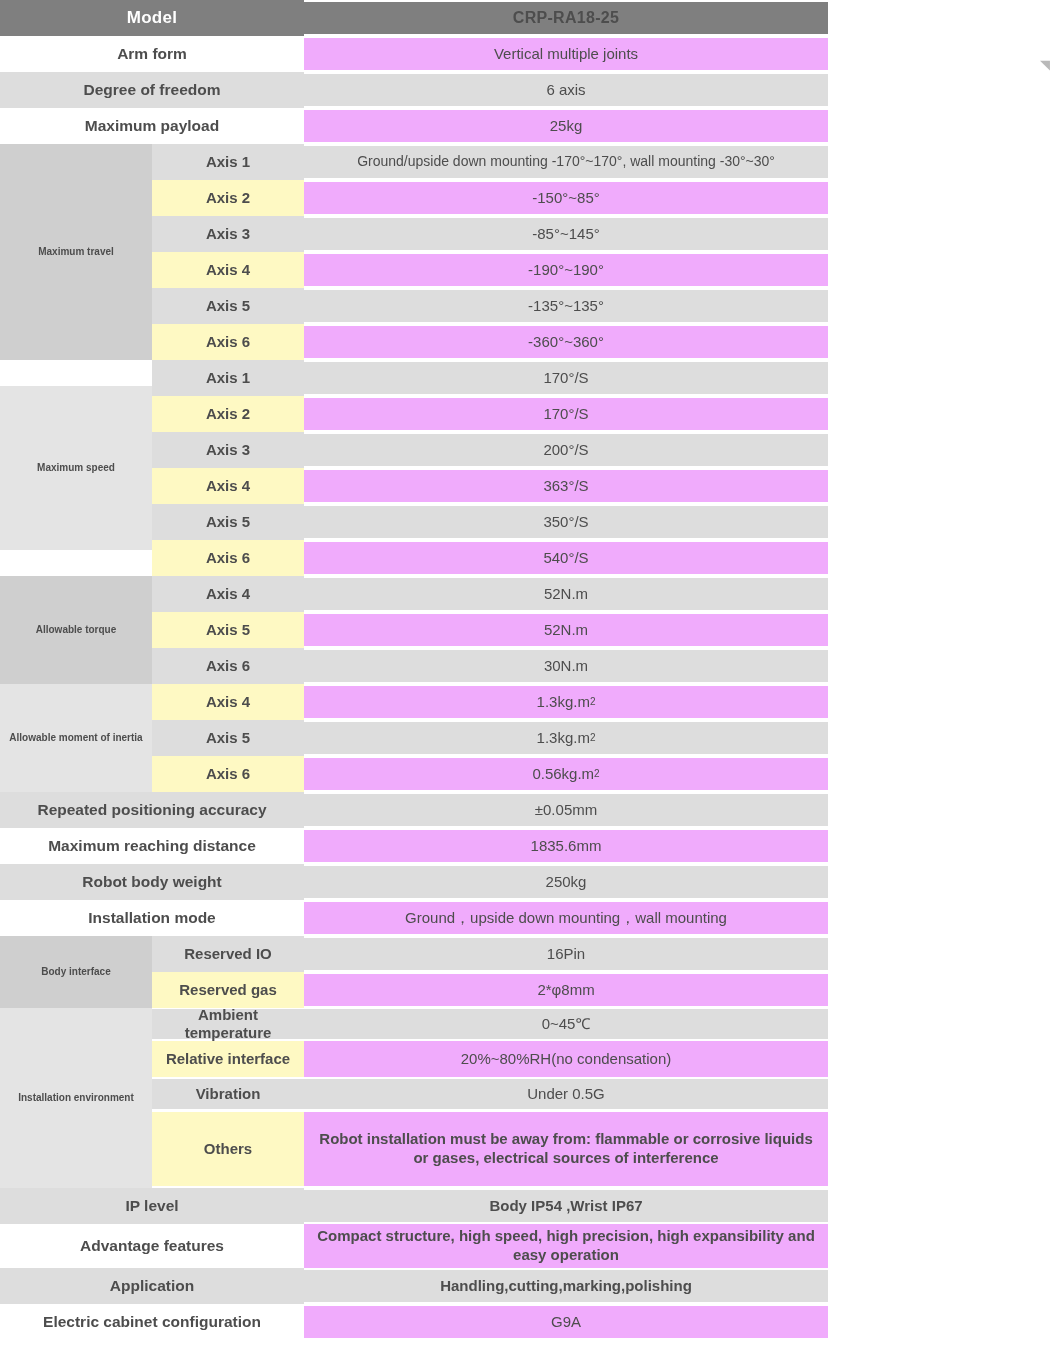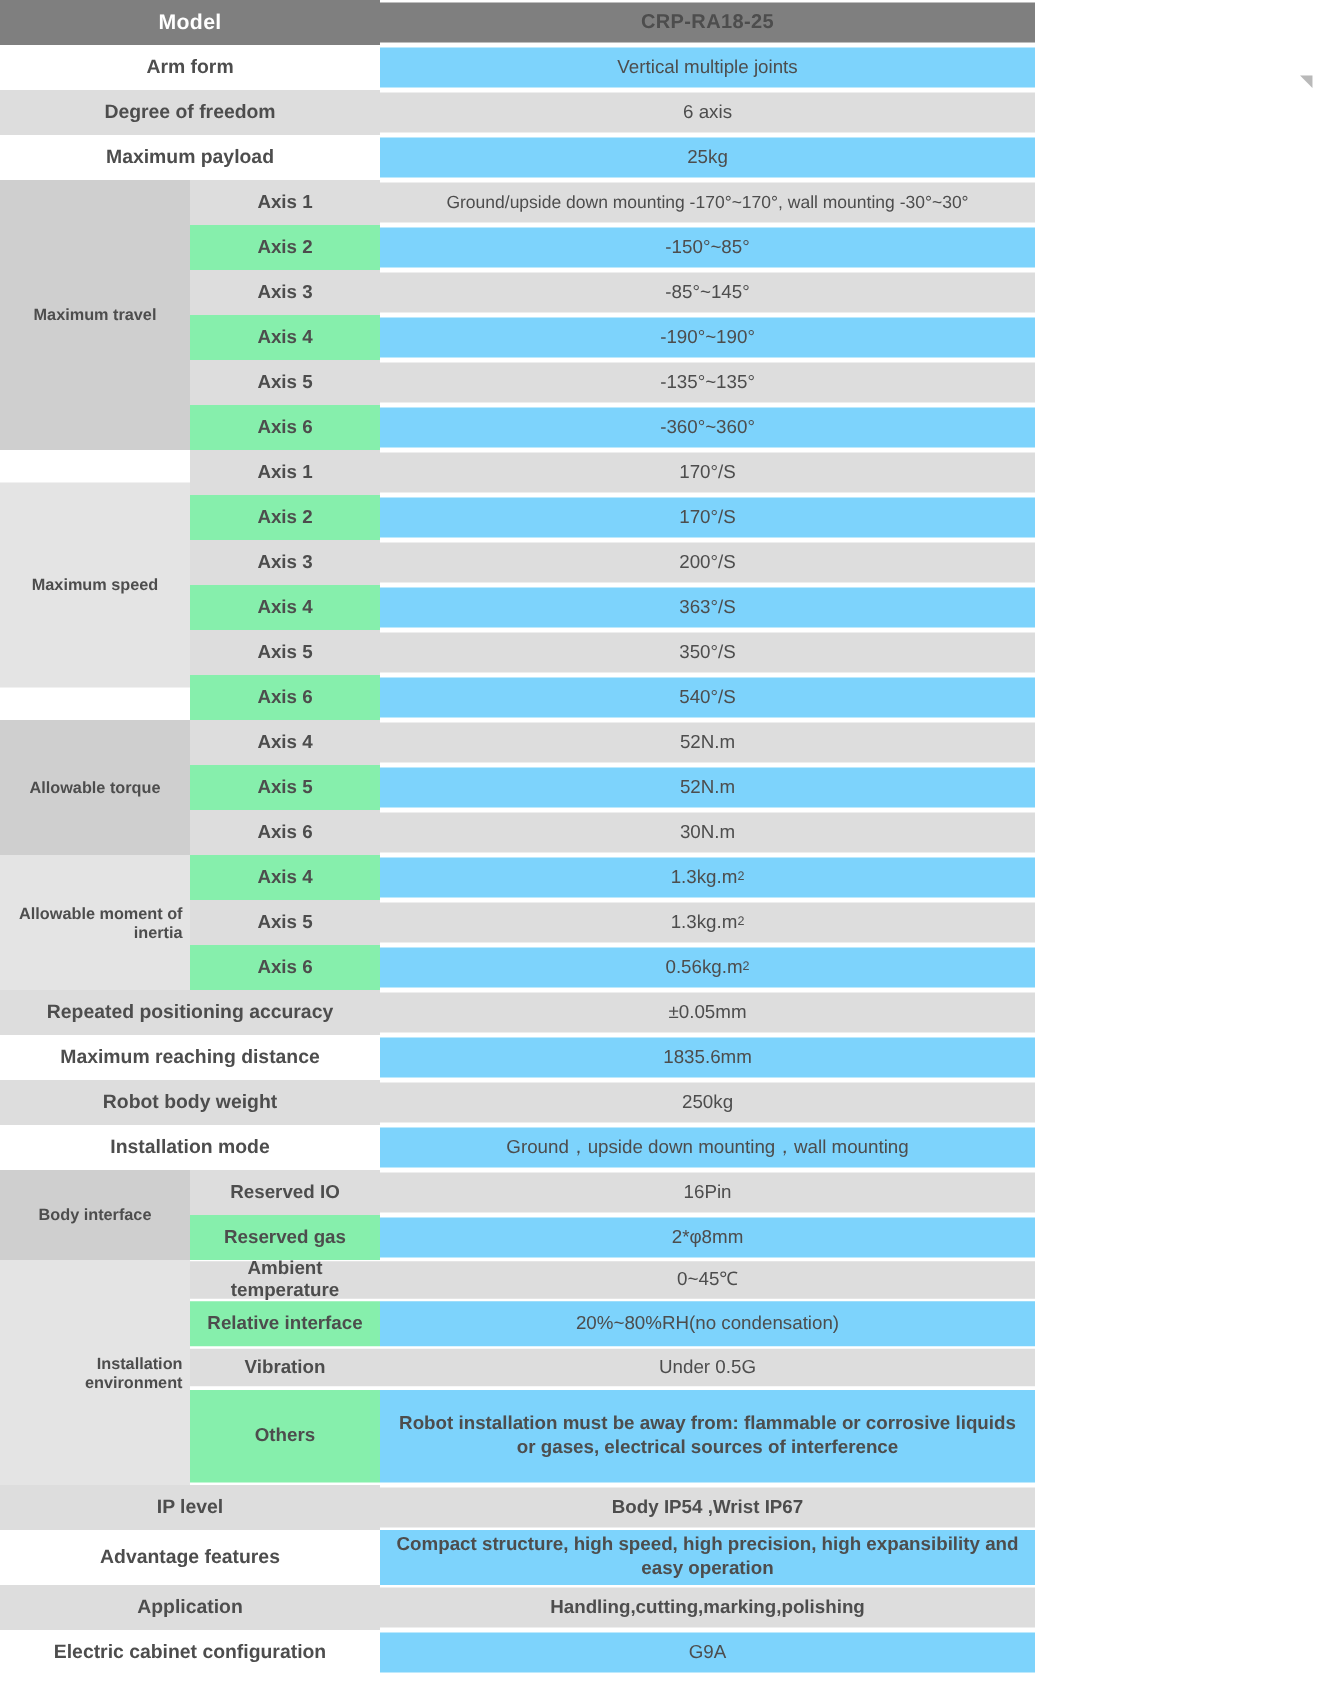--- a/index.html
+++ b/index.html
@@ -63,46 +63,46 @@
     font-size: 15.5px;
     color: #4d4d4d;
     height: 36px;
   }
   .lbl.shade { background: #dddddd; text-align: center; }
   .lbl.plain { background: #ffffff; }
 
   
   .grp {
     font-weight: bold;
-    font-size: 13px;
+    font-size: 10px;
     color: #4d4d4d;
-    text-align: right;
+    text-align: center;
     height: 100%;
   }
   .grp.dark { background: #cfcfcf; }
   .grp.light { background: #e4e4e4; }
 
   
   .sub {
     font-weight: bold;
     font-size: 15px;
     color: #4d4d4d;
     height: 36px;
   }
   .sub.shade { background: #dddddd; }
-  .sub.plain { background: #86efac; }
+  .sub.plain { background: #fef9c3; }
 
   
   .val {
     font-size: 15px;
     color: #4d4d4d;
     height: 32px;
   }
   .val.shade { background: #dddddd; }
-  .val.plain { background: #7dd3fc; }
+  .val.plain { background: #f0abfc; }
   .val.small { font-size: 14px; }
   .val.bold { font-weight: bold; }
   .val.two-line { line-height: 1.25; }
 
   .mono-sup { font-size: 10px; vertical-align: super; }
 
   .right-mark {
     position: absolute;
     right: 6px;
     top: 58px;

